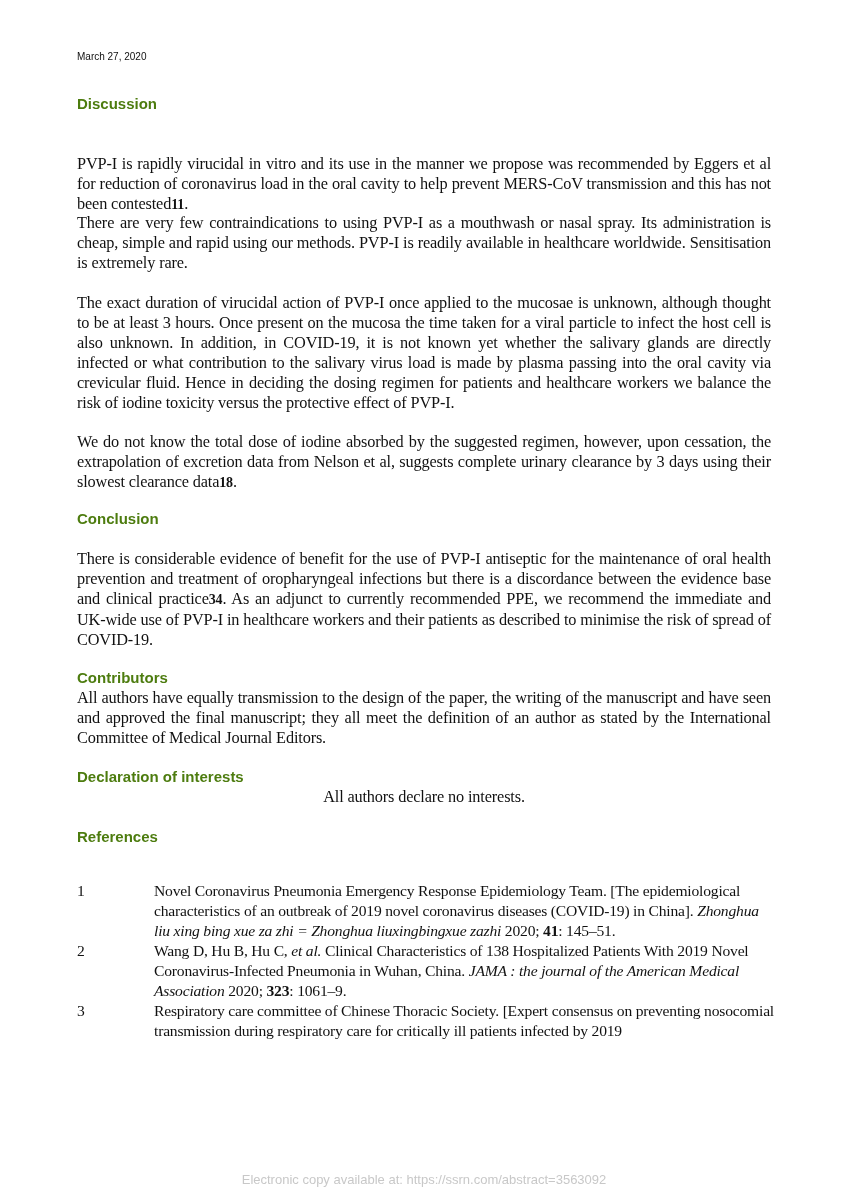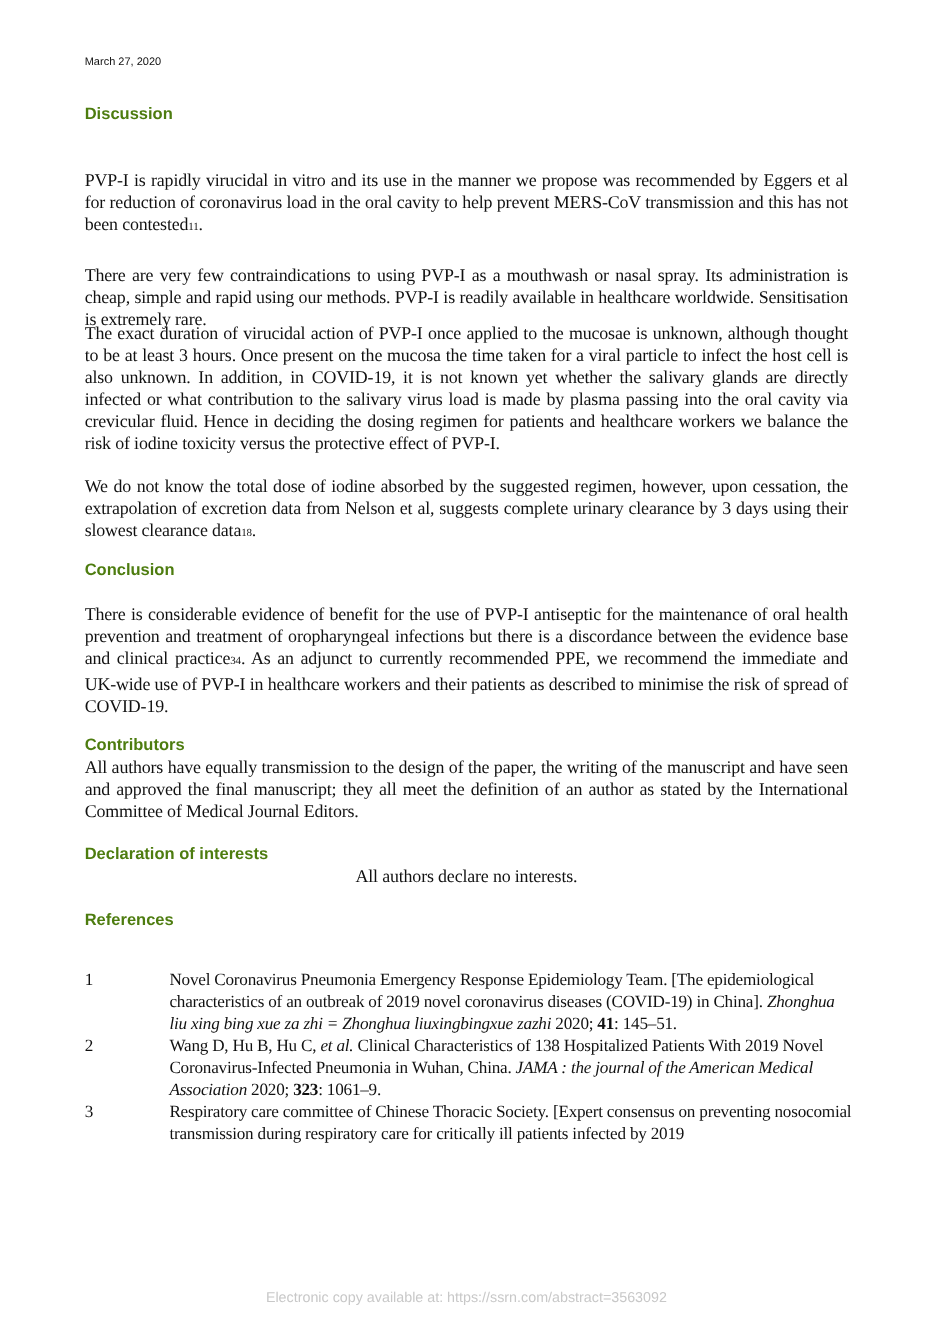--- a/index.html
+++ b/index.html
@@ -2,38 +2,38 @@
 <html><head>
 <meta charset="utf-8">
 <style>
   html, body { margin: 0; padding: 0; background: #ffffff; }
   body { width: 848px; height: 1200px; position: relative; overflow: hidden; color: #111; }
   .page { position: absolute; left: 77px; top: 0; width: 694px; }
   .date { position: absolute; top: 51px; left: 0; font-family: "Liberation Sans", sans-serif; font-size: 10px; color: #111; }
   .h { position: absolute; left: 0; font-family: "Liberation Sans", sans-serif; font-weight: bold; font-size: 15px; color: #4d7c0f; }
   .p { position: absolute; left: 0; width: 694px; font-family: "Liberation Serif", serif; font-size: 16.3px; line-height: 20px; text-align: justify; color: #111; letter-spacing: -0.15px; }
   .p.noj { text-align: center; }
-  .sub { font-size: 10px; }
+  .sub { font-size: 14px; font-weight: bold; }
   .refs { position: absolute; left: 0; top: 881px; width: 700px; font-family: "Liberation Serif", serif; font-size: 15.6px; line-height: 20px; color: #111; letter-spacing: -0.2px; }
   .ref { display: flex; margin: 0; }
   .ref .num { width: 37px; flex: 0 0 37px; }
   .ref .txt { flex: 1; margin-left: 40px; }
   .footer { position: absolute; top: 1172px; left: 0; width: 848px; text-align: center; font-family: "Liberation Sans", sans-serif; font-size: 13px; color: #c8c8c8; }
 </style>
 </head>
 <body>
 
 <div class="page">
   <div class="date">March 27, 2020</div>
 
   <div class="h" style="top:95px;">Discussion</div>
 
   <div class="p" style="top:154px;"><span>PVP-I is rapidly virucidal in vitro and its use in the manner we propose was recommended by Eggers et al for reduction of coronavirus load in the oral cavity to help prevent MERS-CoV transmission and this has not been contested</span><span class="sub">11</span><span>.</span></div>
 
-  <div class="p" style="top:213px;margin-top:27px;">There are very few contraindications to using PVP-I as a mouthwash or nasal spray. Its administration is cheap, simple and rapid using our methods. PVP-I is readily available in healthcare worldwide. Sensitisation is extremely rare.</div>
+  <div class="p" style="top:213px;">There are very few contraindications to using PVP-I as a mouthwash or nasal spray. Its administration is cheap, simple and rapid using our methods. PVP-I is readily available in healthcare worldwide. Sensitisation is extremely rare.</div>
 
   <div class="p" style="top:293px;">The exact duration of virucidal action of PVP-I once applied to the mucosae is unknown, although thought to be at least 3 hours. Once present on the mucosa the time taken for a viral particle to infect the host cell is also unknown. In addition, in COVID-19, it is not known yet whether the salivary glands are directly infected or what contribution to the salivary virus load is made by plasma passing into the oral cavity via crevicular fluid. Hence in deciding the dosing regimen for patients and healthcare workers we balance the risk of iodine toxicity versus the protective effect of PVP-I.</div>
 
   <div class="p" style="top:432px;"><span>We do not know the total dose of iodine absorbed by the suggested regimen, however, upon cessation, the extrapolation of excretion data from Nelson et al, suggests complete urinary clearance by 3 days using their slowest clearance data</span><span class="sub">18</span><span>.</span></div>
 
   <div class="h" style="top:510px;">Conclusion</div>
 
   <div class="p" style="top:549px;"><span>There is considerable evidence of benefit for the use of PVP-I antiseptic for the maintenance of oral health prevention and treatment of oropharyngeal infections but there is a discordance between the evidence base and clinical practice</span><span class="sub">34</span><span>. As an adjunct to currently recommended PPE, we recommend the immediate and UK-wide use of PVP-I in healthcare workers and their patients as described to minimise the risk of spread of COVID-19.</span></div>
 
   <div class="h" style="top:669px;">Contributors</div>

